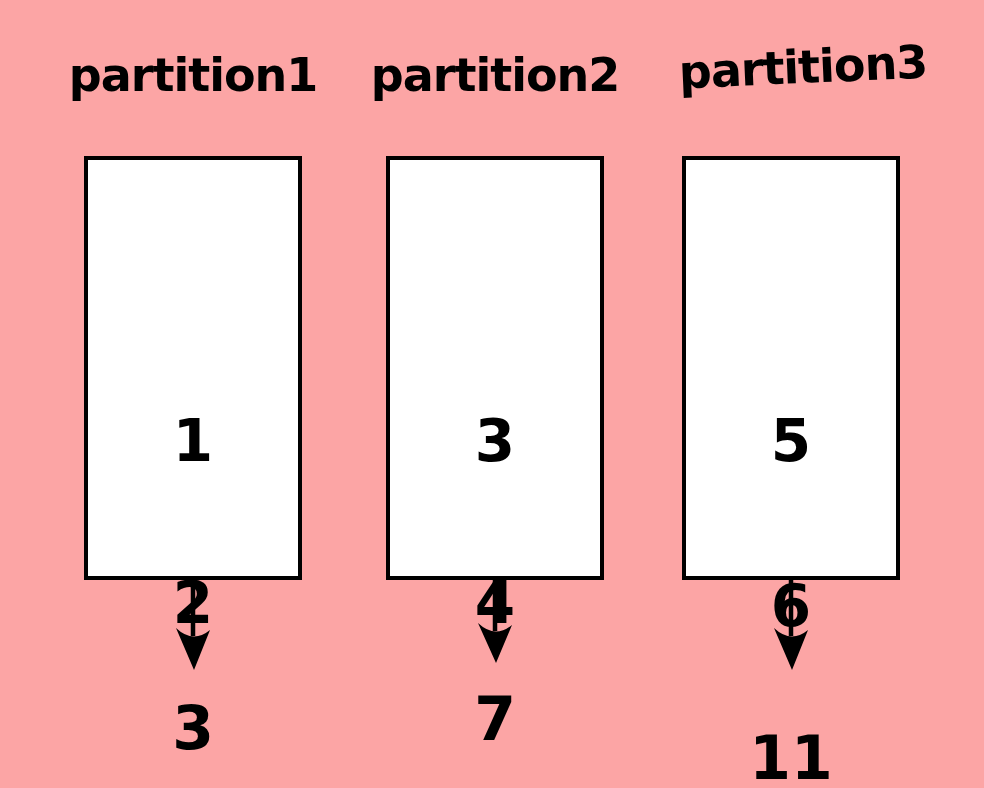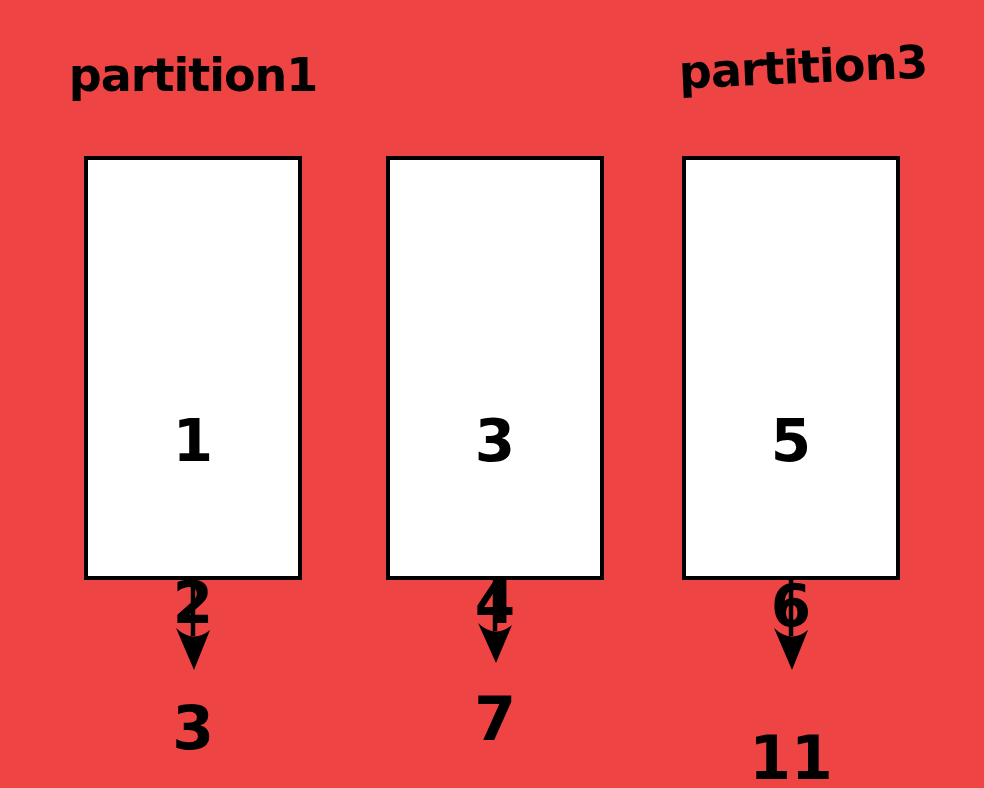--- a/index.html
+++ b/index.html
@@ -1,19 +1,19 @@
 <!DOCTYPE html>
 <html><head>
 <meta charset="utf-8">
 <style>
   html,body{margin:0;padding:0;background:#fff;}
   .canvas{
     position:relative;
     width:984px;height:788px;
-    background:#ef4444;
+    background:#fca5a5;
     font-family:"DejaVu Sans", sans-serif;
     color:#000;
     overflow:hidden;
   }
   .col{
     position:absolute;
     top:0;
     width:218px;
     height:788px;
   }
@@ -91,20 +91,21 @@
       <div class="val v2">2</div>
     </div>
     <svg class="arrow" width="44" height="94" viewBox="0 0 44 94">
       <line x1="22" y1="0" x2="22" y2="58" stroke="#000" stroke-width="4.5"></line>
       <path d="M5,50 Q22,66 39,52 L23,92 Z" fill="#000"></path>
     </svg>
     <div class="result">3</div>
   </div>
 
   <div class="col c2">
+    <div class="title">partition2</div>
     <div class="box">
       <div class="val v1">3</div>
       <div class="val v2">4</div>
     </div>
     <svg class="arrow" width="44" height="88" viewBox="0 0 44 88">
       <line x1="22" y1="0" x2="22" y2="54" stroke="#000" stroke-width="4.5"></line>
       <path d="M5,46 Q22,62 39,48 L23,86 Z" fill="#000"></path>
     </svg>
     <div class="result">7</div>
   </div>

